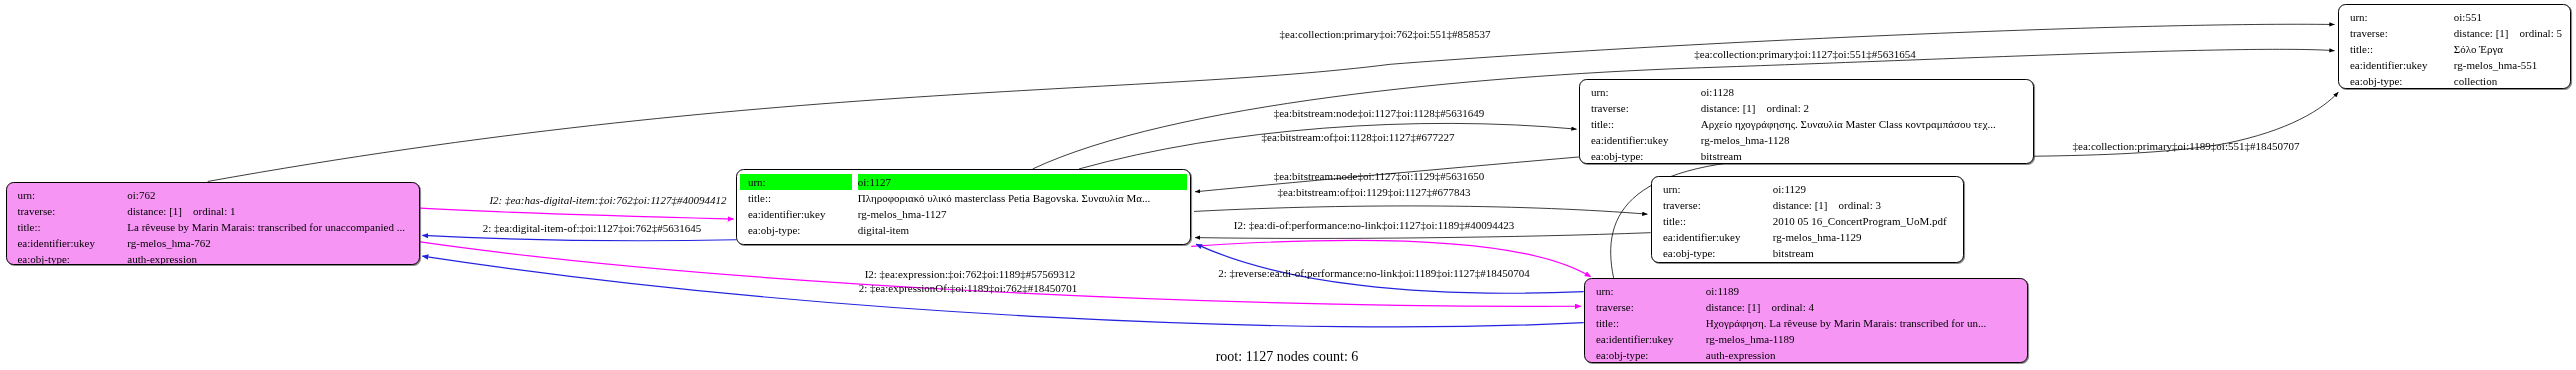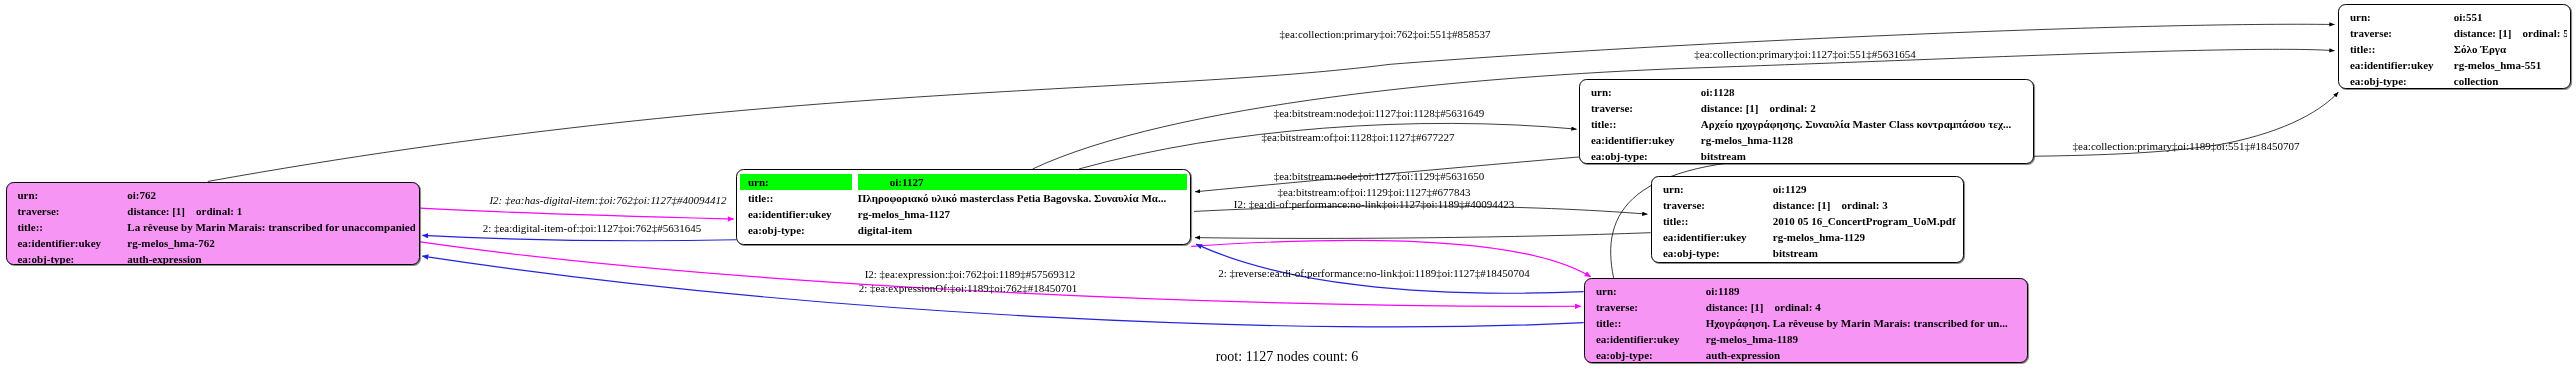--- a/index.html
+++ b/index.html
@@ -6,28 +6,27 @@
   body{
     width:2576px;height:370px;position:relative;background:#ffffff;
     font-family:"Liberation Serif", serif;color:#000;overflow:hidden;
   }
   #edges{position:absolute;left:0;top:0;width:2576px;height:370px;}
   .node{
     position:absolute;box-sizing:border-box;background:#fff;
     border:0.8px solid #000;border-radius:7.6px;
     box-shadow:1.1px 1.1px 0 rgba(0,0,0,0.45);
     padding:3.8px 3.3px 2.7px 3.3px;
-    font-weight:bold;
   }
   .node.magenta{background:#f795f5;}
   .row{display:flex;height:16px;line-height:16px;font-size:11px;}
   .lbl{flex:0 0 112px;white-space:pre;padding-left:7.6px;box-sizing:border-box;margin-right:5.5px;}
   .val{flex:1 1 auto;white-space:pre;overflow:hidden;}
   .row.hl .lbl{background:#00ff00;}
-  .row.hl .val{background:#00ff00;padding-left:32px;}
+  .row.hl .val{background:#00ff00;}
   .elabel{
     position:absolute;transform:translate(-50%,-50%);
     font-size:11px;white-space:nowrap;color:#000;
   }
   .footer{
     position:absolute;transform:translate(-50%,-50%);
     font-size:14px;white-space:nowrap;color:#000;
   }
 </style>
 </head>
@@ -198,19 +197,19 @@
 
 <span class="elabel" style="left:1385px;top:34px;">‡ea:collection:primary‡oi:762‡oi:551‡#858537</span>
 <span class="elabel" style="left:1805px;top:54px;">‡ea:collection:primary‡oi:1127‡oi:551‡#5631654</span>
 <span class="elabel" style="left:1379px;top:113px;">‡ea:bitstream:node‡oi:1127‡oi:1128‡#5631649</span>
 <span class="elabel" style="left:1358px;top:137px;">‡ea:bitstream:of‡oi:1128‡oi:1127‡#677227</span>
 <span class="elabel" style="left:2186px;top:146px;">‡ea:collection:primary‡oi:1189‡oi:551‡#18450707</span>
 <span class="elabel" style="left:608px;top:200px;font-style:italic;">I2: ‡ea:has-digital-item:‡oi:762‡oi:1127‡#40094412</span>
 <span class="elabel" style="left:592px;top:228px;">2: ‡ea:digital-item-of:‡oi:1127‡oi:762‡#5631645</span>
 <span class="elabel" style="left:1379px;top:176px;">‡ea:bitstream:node‡oi:1127‡oi:1129‡#5631650</span>
 <span class="elabel" style="left:1374px;top:192px;">‡ea:bitstream:of‡oi:1129‡oi:1127‡#677843</span>
-<span class="elabel" style="left:1374px;top:204px;">I2: ‡ea:di-of:performance:no-link‡oi:1127‡oi:1189‡#40094423</span>
+<span class="elabel" style="left:1374px;top:225px;">I2: ‡ea:di-of:performance:no-link‡oi:1127‡oi:1189‡#40094423</span>
 <span class="elabel" style="left:1374px;top:273px;">2: ‡reverse:ea:di-of:performance:no-link‡oi:1189‡oi:1127‡#18450704</span>
 <span class="elabel" style="left:970px;top:274px;">I2: ‡ea:expression:‡oi:762‡oi:1189‡#57569312</span>
 <span class="elabel" style="left:968px;top:288px;">2: ‡ea:expressionOf:‡oi:1189‡oi:762‡#18450701</span>
 
 <span class="footer" style="left:1287px;top:357px;">root: 1127 nodes count: 6</span>
 
 
 </body></html>

